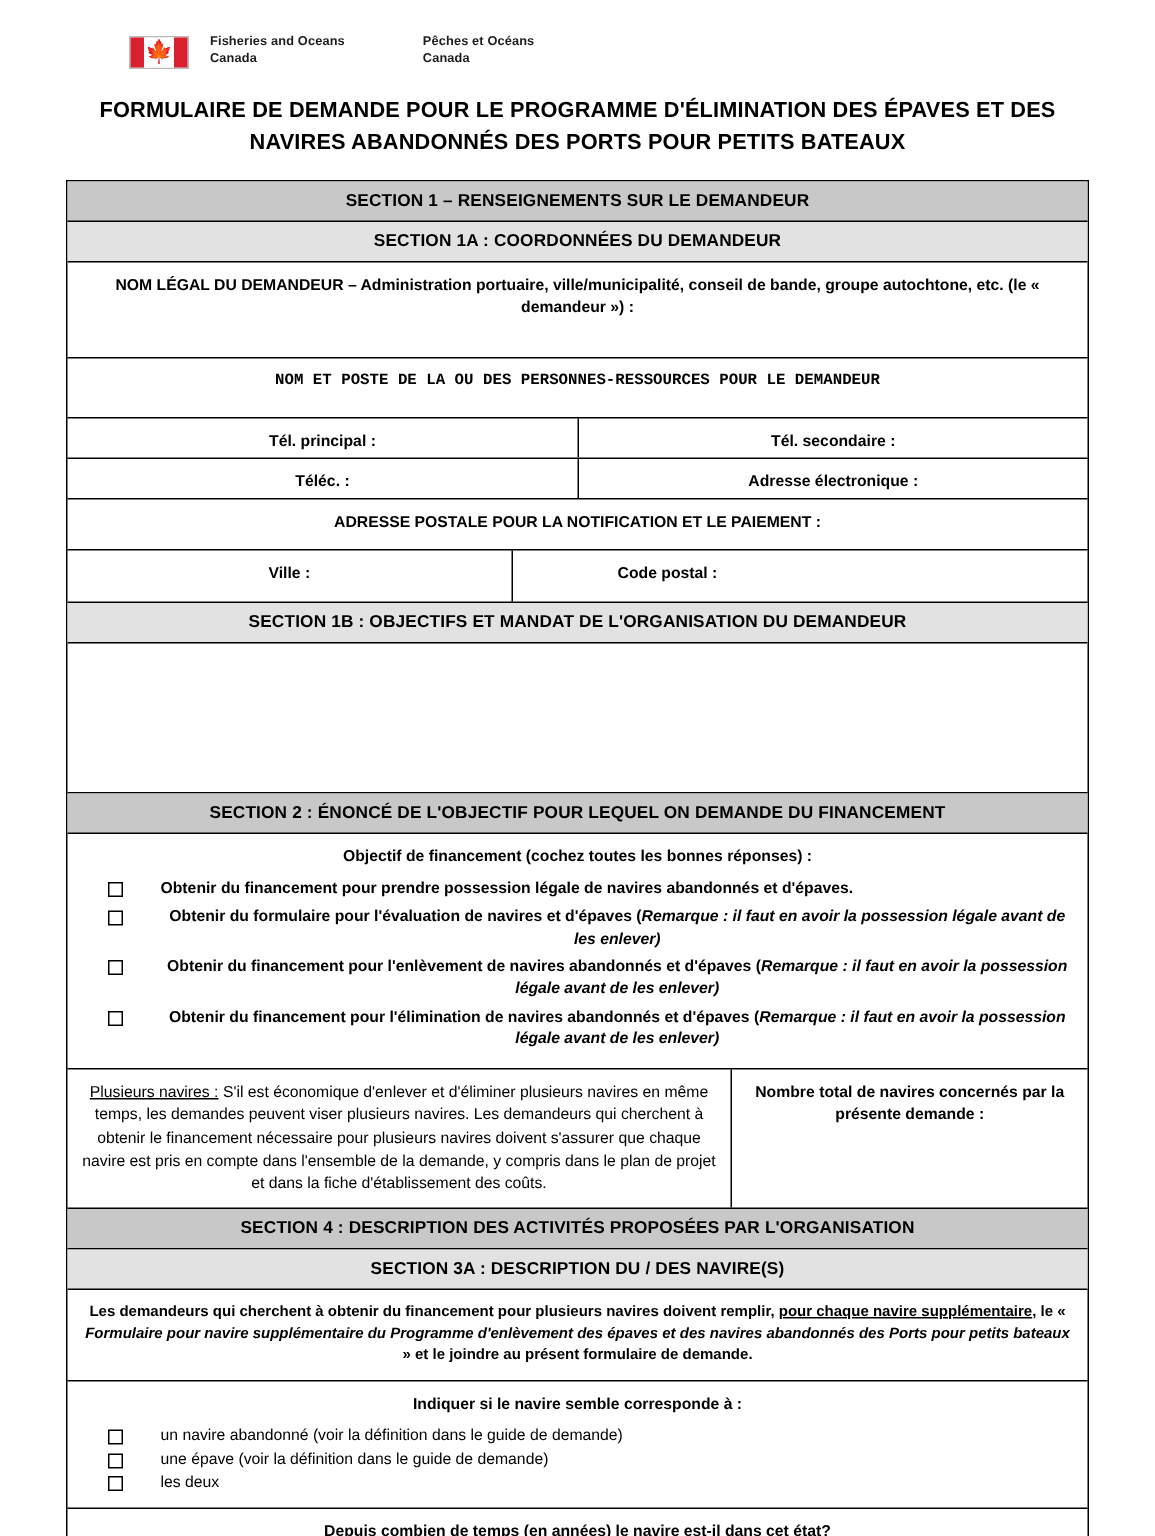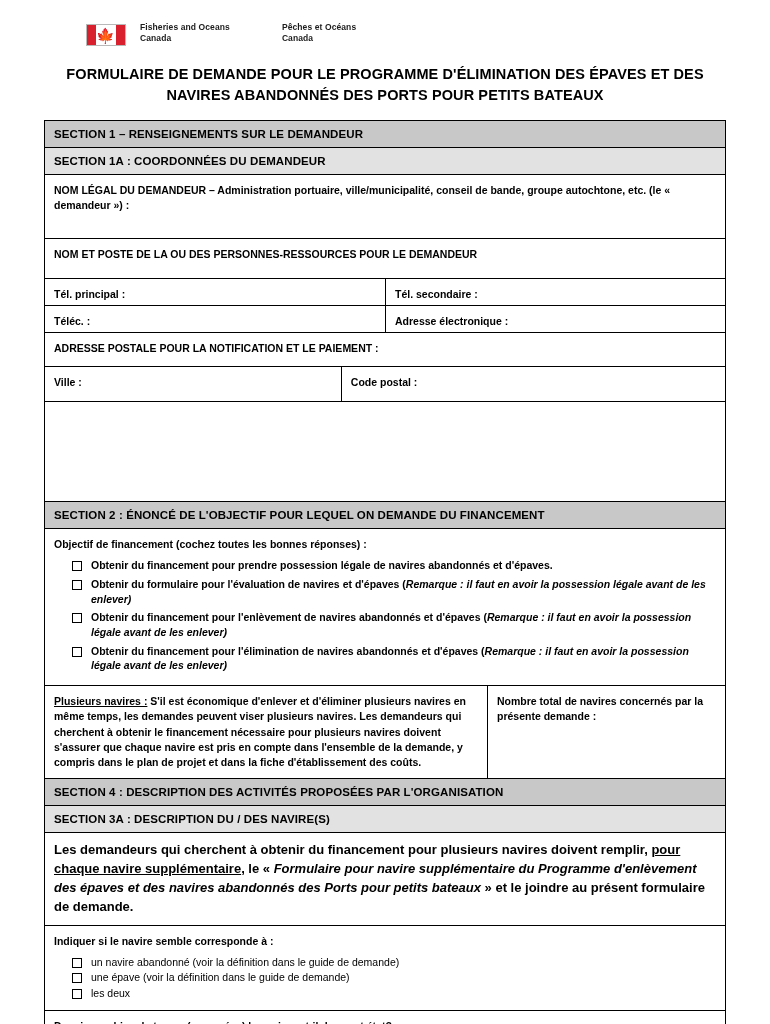--- a/index.html
+++ b/index.html
@@ -76,20 +76,21 @@
   }
 
   
   .form {
     border: 1px solid #000;
     border-bottom: none;
   }
   .row {
     border-bottom: 1px solid #000;
     box-sizing: border-box;
+    text-align: center;
   }
   .band {
     background: #c8c8c8;
     font-weight: bold;
     font-size: 11.5px;
     padding: 7px 9px;
     letter-spacing: .1px;
   }
   .band.sub {
     background: #e2e2e2;
@@ -105,60 +106,60 @@
     display: flex;
   }
   .split > div {
     box-sizing: border-box;
   }
   .split > div + div {
     border-left: 1px solid #000;
   }
   .h-blank-sm { height: 26px; }
   .h-legal { height: 64px; }
-  .h-name { height: 40px; }
+  .h-name { height: 40px; font-family: Liberation Mono, monospace; }
   .h-addr { height: 34px; }
   .h-objectives { height: 100px; }
   .h-since { height: 26px; }
 
   
   .chk-list {
     padding: 4px 9px 8px 9px;
   }
   .chk-item {
     display: flex;
     align-items: flex-start;
-    gap: 9px;
+    gap: 25px;
     margin: 0 0 4px 0;
     padding-left: 18px;
     font-size: 10.5px;
     line-height: 1.4;
   }
   .box {
     width: 8px;
     height: 8px;
     border: 1px solid #000;
     flex-shrink: 0;
     margin-top: 3px;
     background: #fff;
   }
   .chk-text { font-weight: bold; }
   .chk-text i { font-weight: bold; font-style: italic; }
   .plain .chk-text { font-weight: normal; }
 
   .u { text-decoration: underline; }
   .i { font-style: italic; }
-  .b { font-weight: bold; }
+  .b { font-weight: normal; }
 
   .para {
     font-size: 10.5px;
     line-height: 1.45;
   }
   .sec3a-text {
-    font-size: 13px;
+    font-size: 10px;
     line-height: 1.45;
     font-weight: bold;
   }
   .sec3a-text .i { font-weight: bold; }
 </style>
 </head>
 <body>
 
 <div class="page">
 
@@ -221,20 +222,21 @@
 
     <div class="row split">
       <div class="cell bold h-addr" style="width:43.5%">
         <span>Ville :</span>
       </div>
       <div class="cell bold h-addr" style="width:30.5%">
         <span>Code postal :</span>
       </div>
     </div>
 
+    <div class="row band sub">SECTION 1B : OBJECTIFS ET MANDAT DE L'ORGANISATION DU DEMANDEUR</div>
     <div class="row cell h-objectives"></div>
 
     <div class="row band">SECTION 2 : ÉNONCÉ DE L'OBJECTIF POUR LEQUEL ON DEMANDE DU FINANCEMENT</div>
 
     <div class="row">
       <div class="cell bold" style="padding-bottom:2px">Objectif de financement (cochez toutes les bonnes réponses) :</div>
       <div class="chk-list">
         <div class="chk-item">
           <span class="box"></span>
           <span class="chk-text"><span>Obtenir du financement pour prendre possession légale de navires abandonnés et d'épaves.</span></span>

